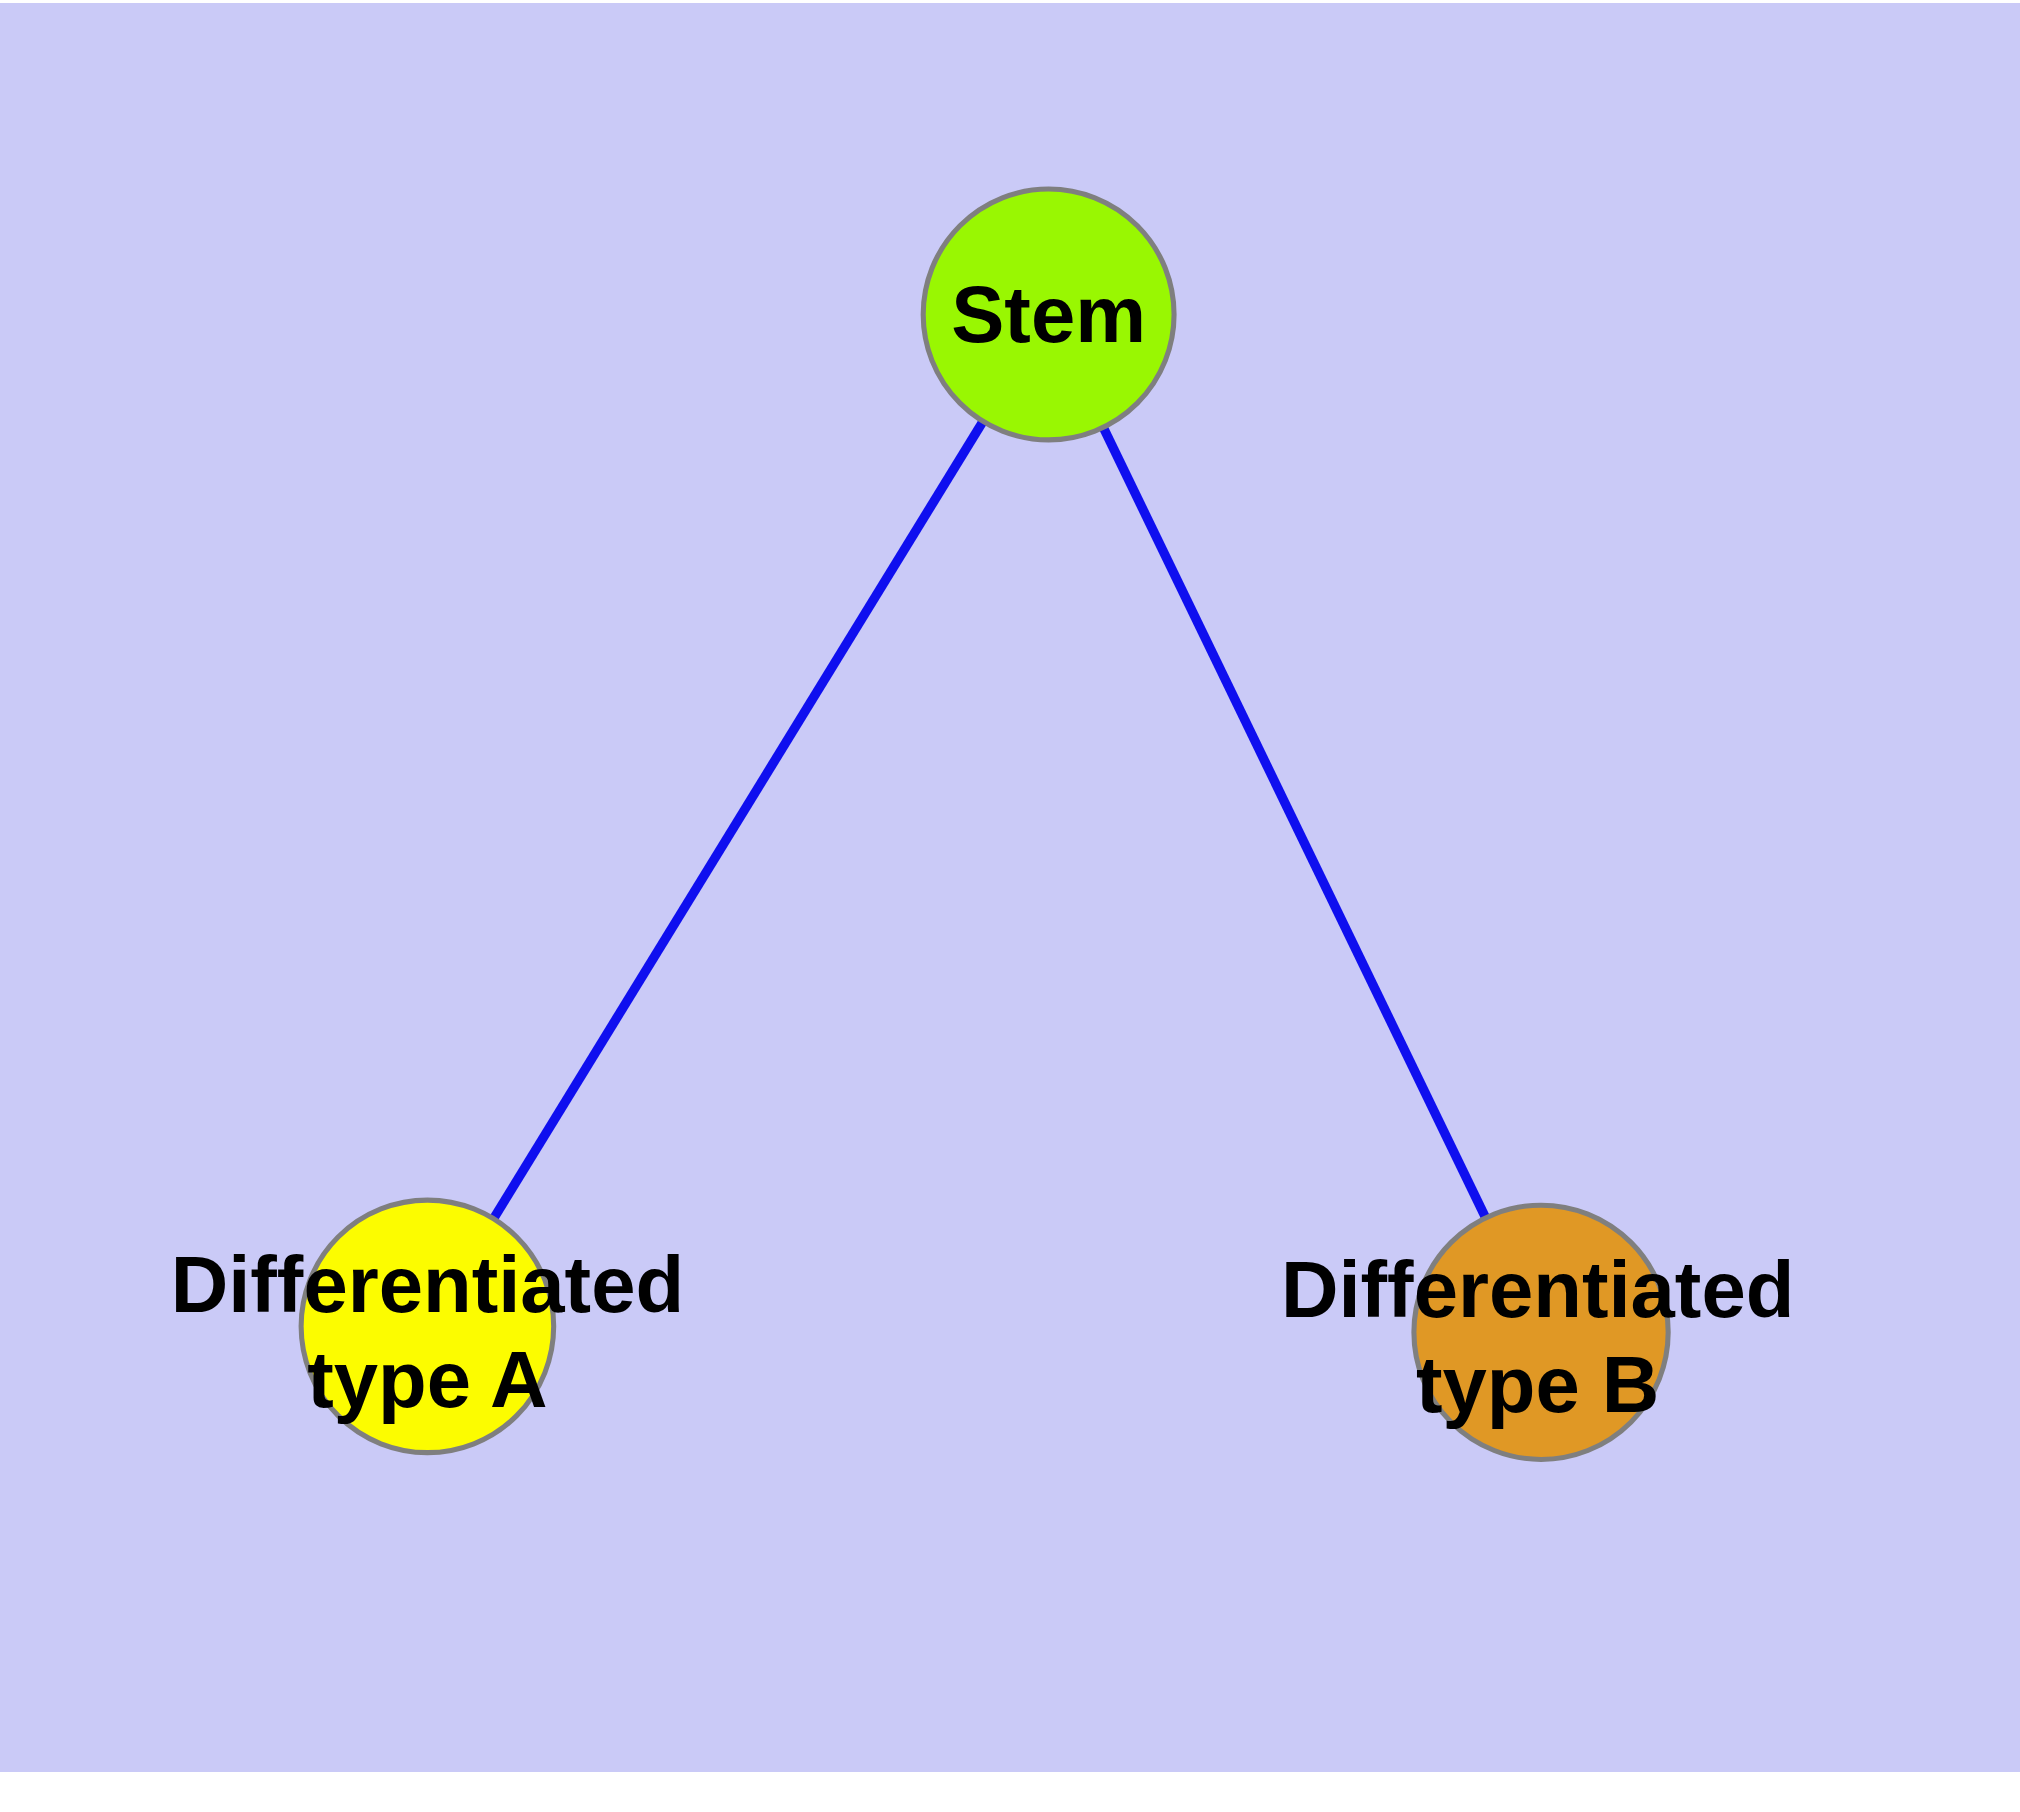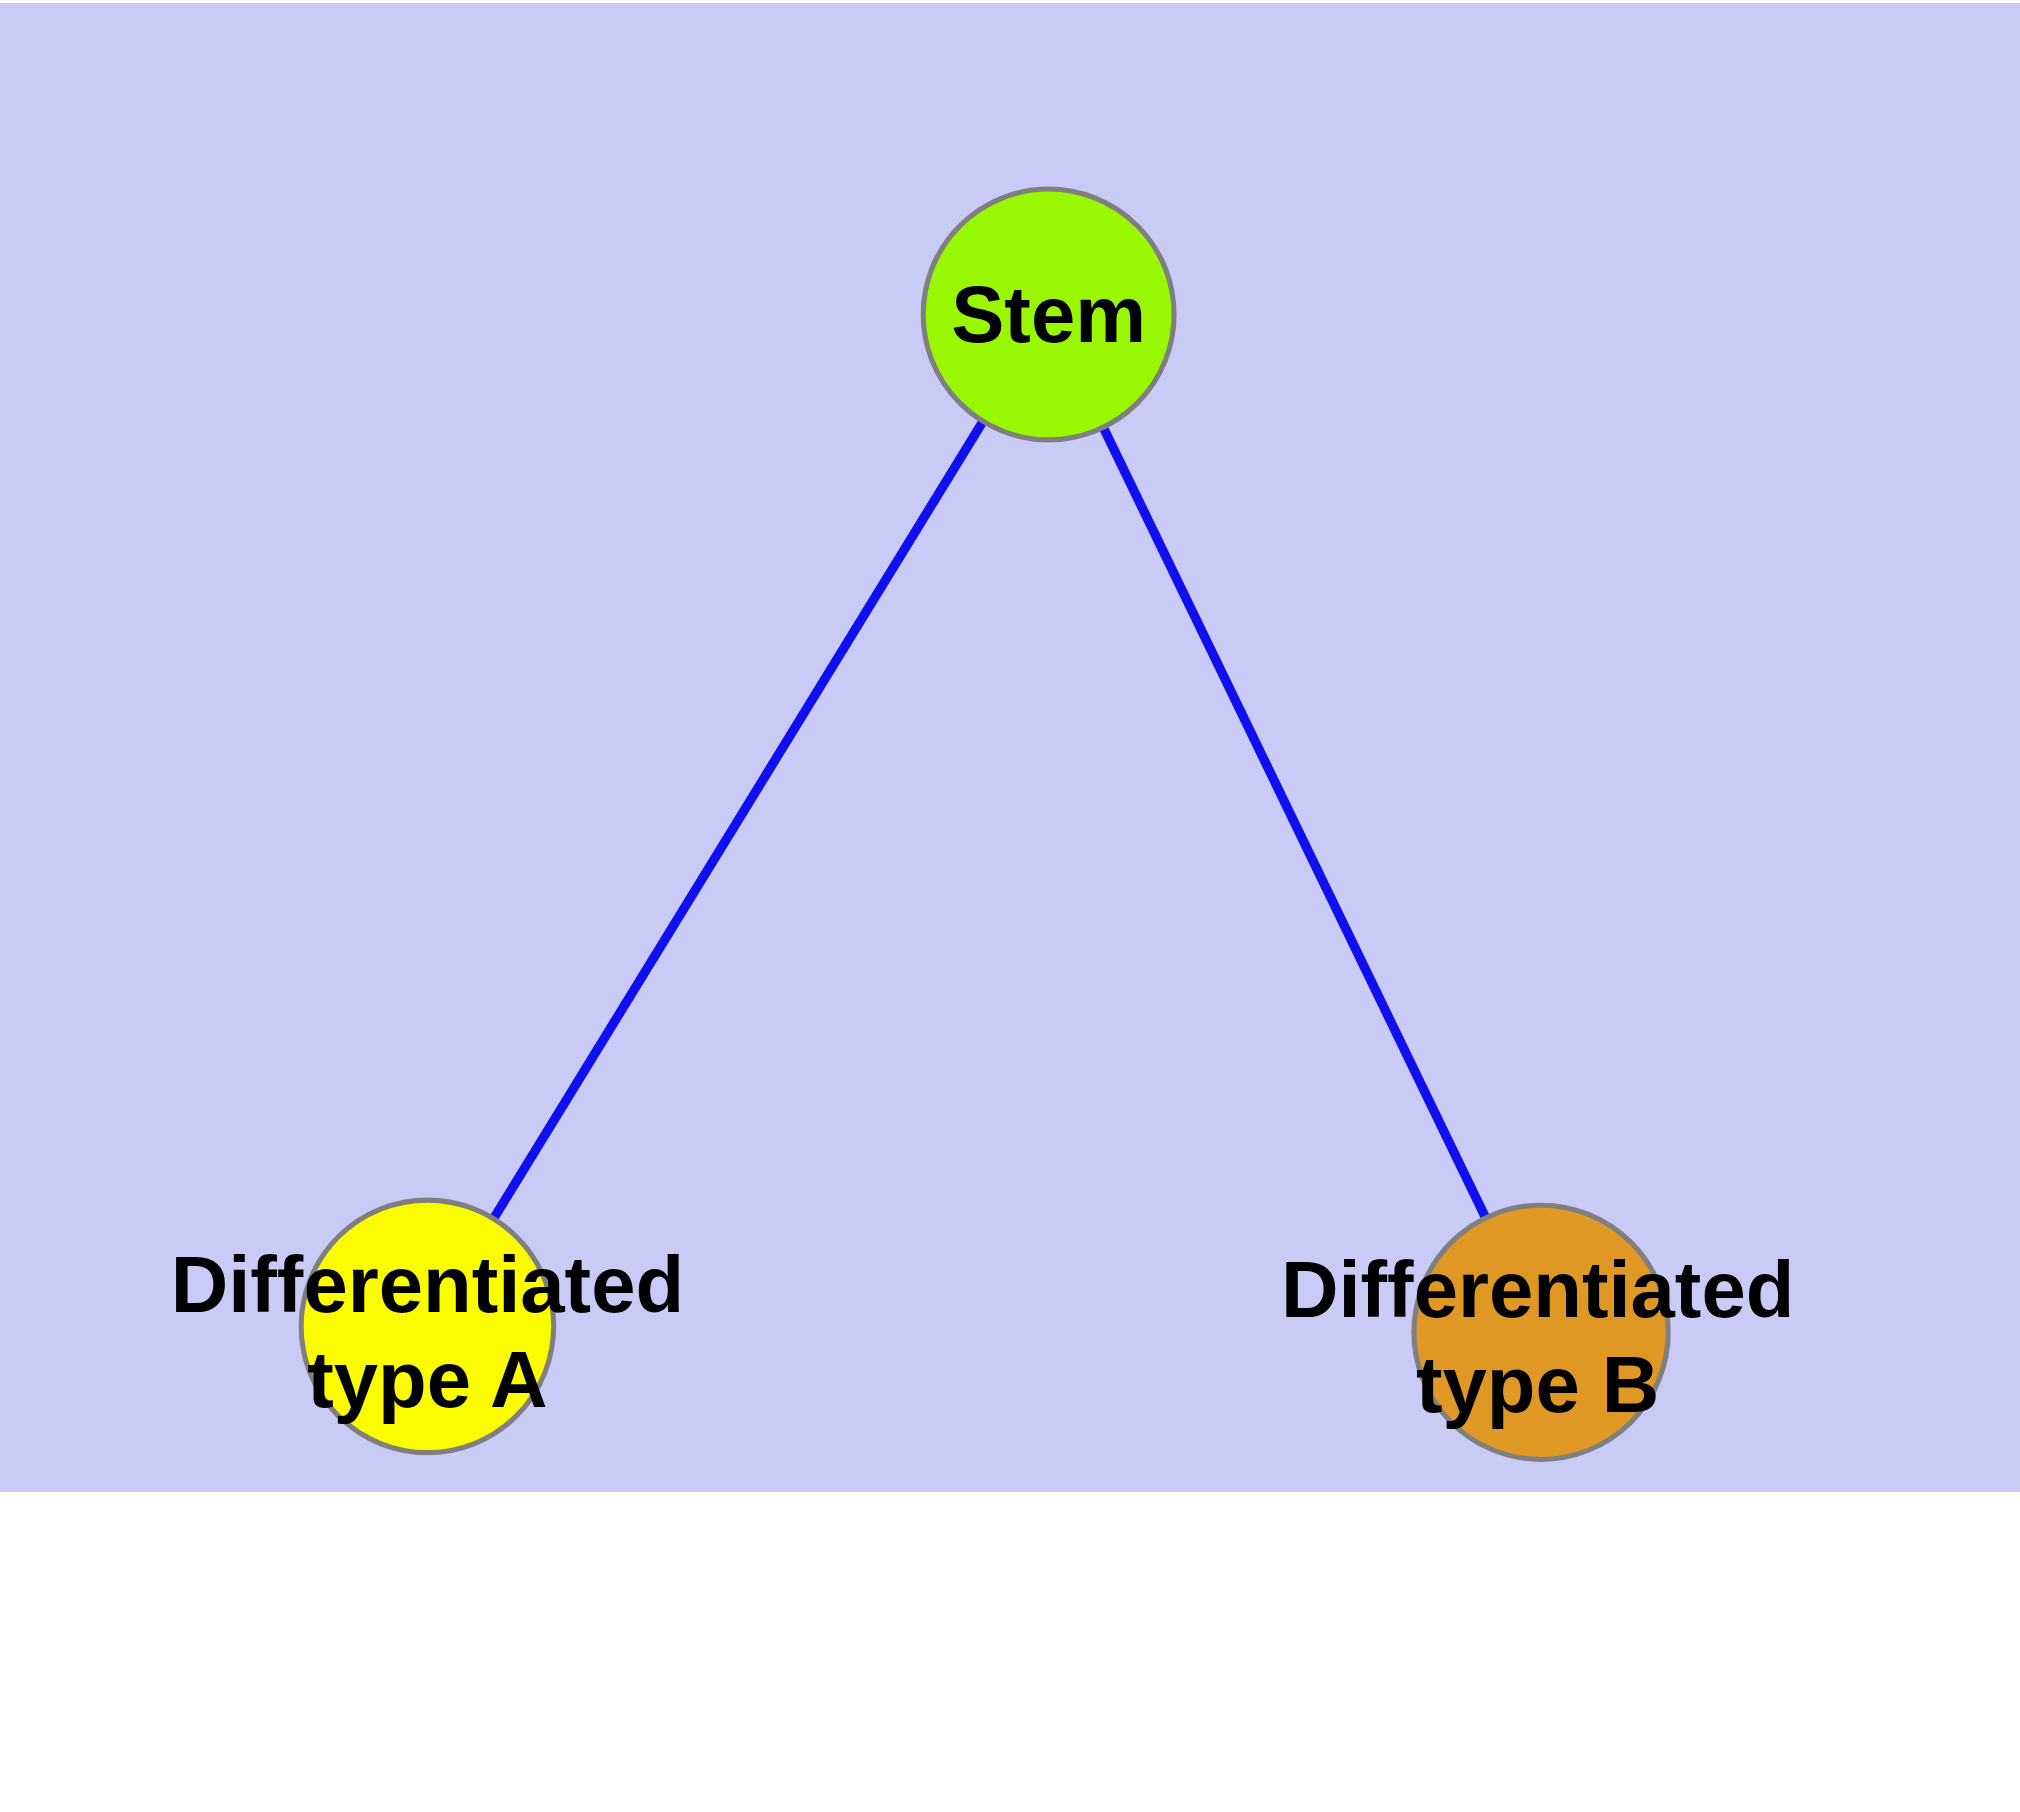--- a/index.html
+++ b/index.html
@@ -4,21 +4,21 @@
 <style>
   html, body {
     margin: 0;
     padding: 0;
     background: #ffffff;
     font-family: "Liberation Sans", sans-serif;
   }
   .stage {
     position: relative;
     width: 2021px;
-    height: 1492px;
+    height: 1772px;
     overflow: hidden;
   }
   .top-strip {
     position: absolute;
     top: 0; left: 0;
     width: 100%;
     height: 3.4px;
   }
   .graph-svg {
     position: absolute;

